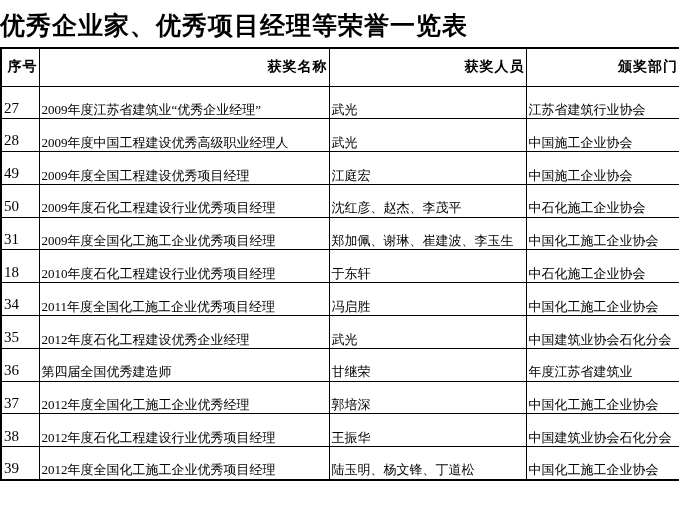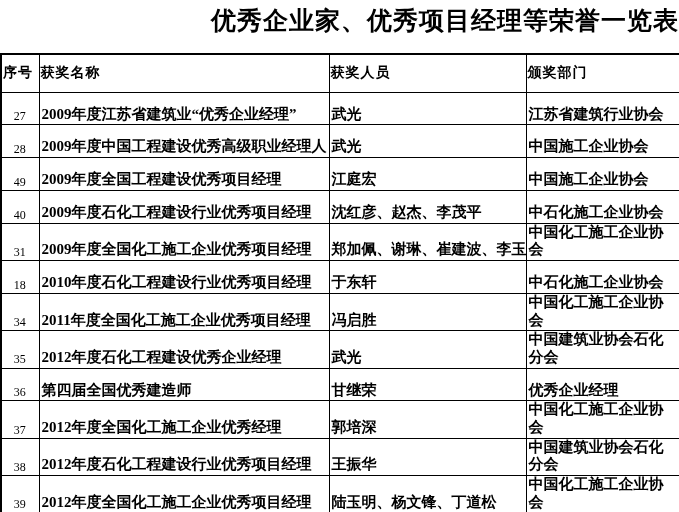--- a/index.html
+++ b/index.html
@@ -6,24 +6,24 @@
     margin: 0;
     padding: 0;
     width: 679px;
     height: 512px;
     background: #ffffff;
     overflow: hidden;
     font-family: "Liberation Serif", "DejaVu Serif", serif;
     color: #000000;
   }
   .page-title {
-    height: 53px;
+    height: 47px;
     box-sizing: border-box;
-    padding-top: 4px;
-    text-align: right;
+    padding-top: 9px;
+    text-align: left;
     font-size: 25px;
     font-weight: bold;
     letter-spacing: 1px;
     white-space: nowrap;
   }
   table.honor-table {
     width: 679px;
     table-layout: fixed;
     border-collapse: collapse;
     border: 2px solid #000;
@@ -31,39 +31,39 @@
   .honor-table th, .honor-table td {
     border: 1px solid #000;
     overflow: hidden;
   }
   .honor-table thead tr {
     height: 38px;
   }
   .honor-table th {
     font-size: 14px;
     font-weight: bold;
-    text-align: left;
+    text-align: right;
     vertical-align: middle;
     letter-spacing: 1px;
   }
   .honor-table tbody tr {
     height: 32.8px;
   }
   .honor-table td {
-    font-size: 15px;
-    font-weight: bold;
+    font-size: 13px;
+    font-weight: normal;
     vertical-align: bottom;
     line-height: 1.18;
     padding: 0 1px 1px 2px;
     word-break: break-all;
   }
   td.c-no {
-    font-size: 12px;
+    font-size: 15px;
     font-weight: normal;
-    text-align: center;
+    text-align: left;
     padding-right: 3px;
     font-family: "Liberation Serif", "DejaVu Serif", serif;
   }
   td.c-award, td.c-people {
     white-space: nowrap;
   }
   td.c-dept {
     padding-right: 5px; 
   }
 </style>
@@ -100,21 +100,21 @@
       <td class="c-people">武光</td>
       <td class="c-dept">中国施工企业协会</td>
     </tr>
     <tr>
       <td class="c-no">49</td>
       <td class="c-award">2009年度全国工程建设优秀项目经理</td>
       <td class="c-people">江庭宏</td>
       <td class="c-dept">中国施工企业协会</td>
     </tr>
     <tr>
-      <td class="c-no">40</td>
+      <td class="c-no">50</td>
       <td class="c-award">2009年度石化工程建设行业优秀项目经理</td>
       <td class="c-people">沈红彦、赵杰、李茂平</td>
       <td class="c-dept">中石化施工企业协会</td>
     </tr>
     <tr>
       <td class="c-no">31</td>
       <td class="c-award">2009年度全国化工施工企业优秀项目经理</td>
       <td class="c-people">郑加佩、谢琳、崔建波、李玉生</td>
       <td class="c-dept">中国化工施工企业协会</td>
     </tr>
@@ -133,21 +133,21 @@
     <tr>
       <td class="c-no">35</td>
       <td class="c-award">2012年度石化工程建设优秀企业经理</td>
       <td class="c-people">武光</td>
       <td class="c-dept">中国建筑业协会石化分会</td>
     </tr>
     <tr>
       <td class="c-no">36</td>
       <td class="c-award">第四届全国优秀建造师</td>
       <td class="c-people">甘继荣</td>
-      <td class="c-dept">优秀企业经理</td>
+      <td class="c-dept">年度江苏省建筑业</td>
     </tr>
     <tr>
       <td class="c-no">37</td>
       <td class="c-award">2012年度全国化工施工企业优秀经理</td>
       <td class="c-people">郭培深</td>
       <td class="c-dept">中国化工施工企业协会</td>
     </tr>
     <tr>
       <td class="c-no">38</td>
       <td class="c-award">2012年度石化工程建设行业优秀项目经理</td>

